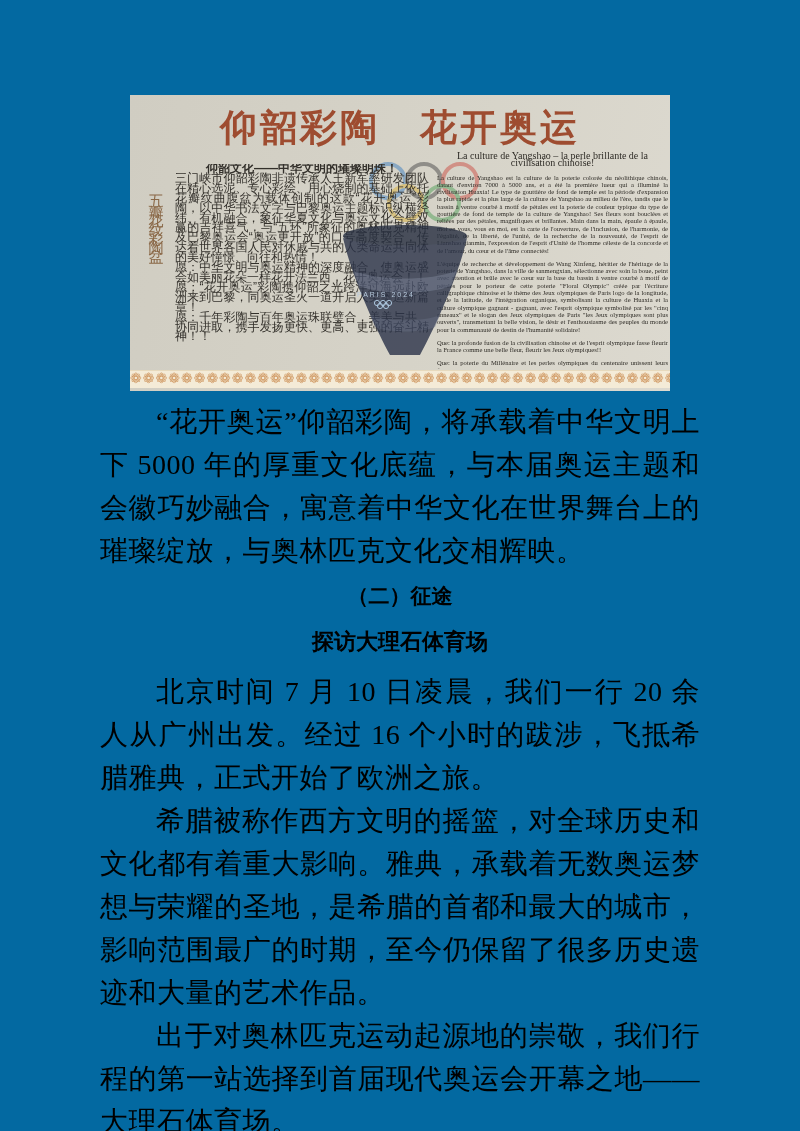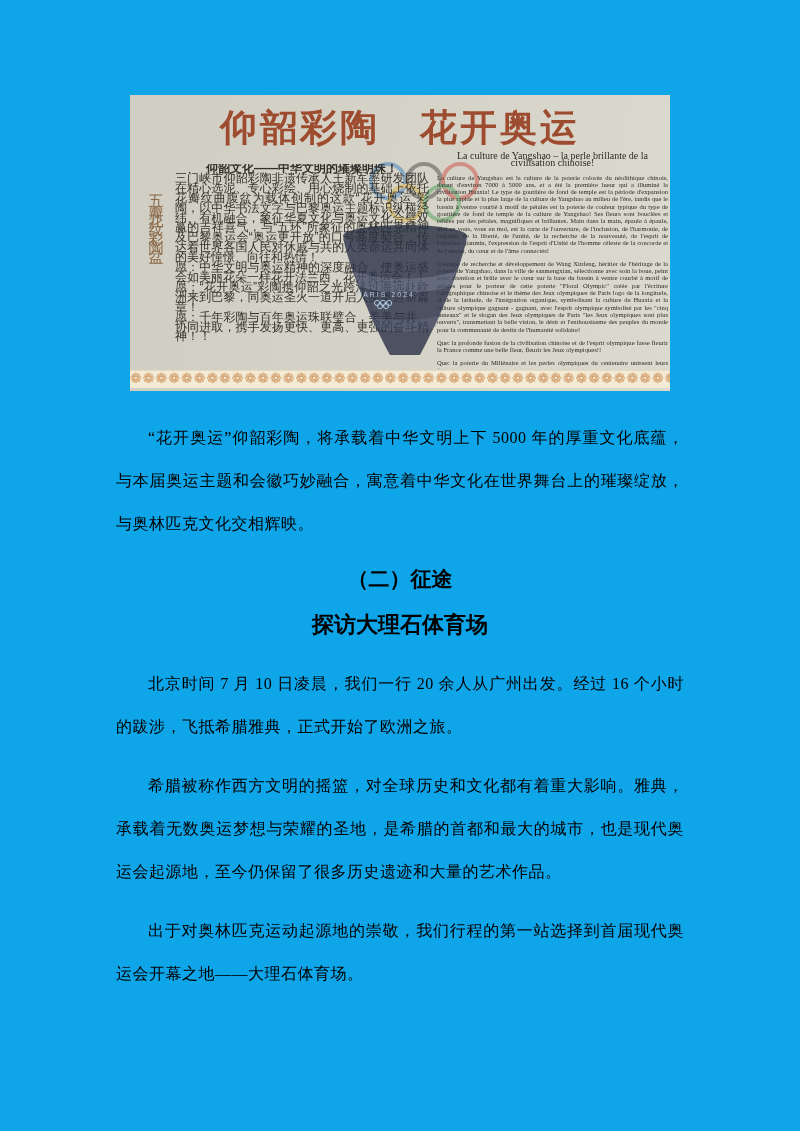--- a/index.html
+++ b/index.html
@@ -1,19 +1,19 @@
 <!DOCTYPE html>
 <html><head>
 <meta charset="utf-8">
 <style>
   html,body{margin:0;padding:0;}
   .page{
     position:relative;
     width:800px;height:1131px;
-    background:#0ea5e9;
+    background:#0369a1;
     overflow:hidden;
     font-family:"Liberation Serif","DejaVu Serif",serif;
   }
 
   
   .poster{
     position:absolute;left:130px;top:95px;
     width:540px;height:296px;margin:0;
     background:linear-gradient(100deg,#d0cdc2 0%,#d6d3c8 55%,#dcd9cf 100%);
     overflow:hidden;
@@ -80,22 +80,22 @@
     border-top:1px solid #e6d9bd;
     color:#cf9760;
     font-size:14px;line-height:16px;letter-spacing:1px;
     white-space:nowrap;overflow:hidden;text-align:center;
     z-index:6;
   }
 
   
   .content{position:absolute;left:100px;top:400px;width:600px;}
   .body-p{
-    margin:16px;
-    font-size:16px;line-height:43px;
+    margin:0;
+    font-size:28px;line-height:43px;
     letter-spacing:.5px;
     color:#000;
     text-align:justify;
     text-indent:2em;
   }
   .h-sec{
     margin:6px 0 0;
     font-size:21px;line-height:36px;
     text-align:center;font-weight:700;color:#000;
     font-family:"Liberation Sans","DejaVu Sans",sans-serif;
@@ -163,17 +163,17 @@
 
     <div class="border-band">❁❁❁❁❁❁❁❁❁❁❁❁❁❁❁❁❁❁❁❁❁❁❁❁❁❁❁❁❁❁❁❁❁❁❁❁❁❁❁❁❁❁❁❁❁❁</div>
 
   </figure>
 
   <main class="content">
     <p class="body-p">“花开奥运”仰韶彩陶，将承载着中华文明上下 5000 年的厚重文化底蕴，与本届奥运主题和会徽巧妙融合，寓意着中华文化在世界舞台上的璀璨绽放，与奥林匹克文化交相辉映。</p>
     <h2 class="h-sec">（二）征途</h2>
     <h3 class="h-sub">探访大理石体育场</h3>
     <p class="body-p">北京时间 7 月 10 日凌晨，我们一行 20 余人从广州出发。经过 16 个小时的跋涉，飞抵希腊雅典，正式开始了欧洲之旅。</p>
-    <p class="body-p">希腊被称作西方文明的摇篮，对全球历史和文化都有着重大影响。雅典，承载着无数奥运梦想与荣耀的圣地，是希腊的首都和最大的城市，也是现代奥运会起源地，至今仍保留了很多历史遗迹和大量的艺术作品。</p>
+    <p class="body-p">希腊被称作西方文明的摇篮，对全球历史和文化都有着重大影响。雅典，承载着无数奥运梦想与荣耀的圣地，是希腊的首都和最大的城市，影响范围最广的时期，至今仍保留了很多历史遗迹和大量的艺术作品。</p>
     <p class="body-p">出于对奥林匹克运动起源地的崇敬，我们行程的第一站选择到首届现代奥运会开幕之地——大理石体育场。</p>
   </main>
 
 </div>
 
 </body></html>

